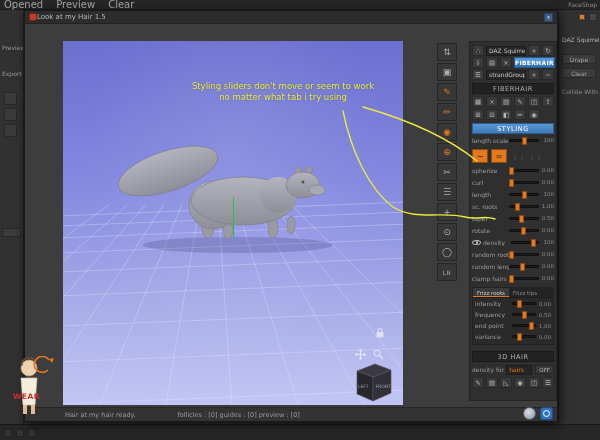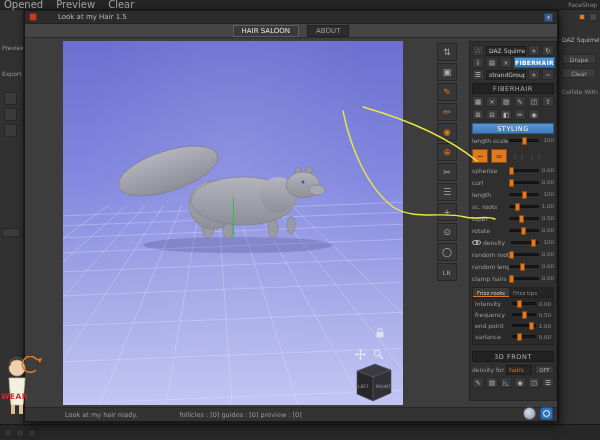--- a/index.html
+++ b/index.html
@@ -16,25 +16,25 @@
   .dock-mini{position:absolute;left:2px;top:218px;width:19px;height:9px;background:#3b3b3b;border:1px solid #272727}
   .right-dock{position:absolute;left:558px;top:10px;width:42px;height:414px;background:#313131;border-left:1px solid #1f1f1f}
   .rd-ico{position:absolute;top:3px;width:8px;height:8px;background:#474747;border:1px solid #2a2a2a}
   .rd-ico .dot{display:block;width:4px;height:4px;margin:1px auto;background:#e2791e}
   .rd-title{position:absolute;top:26px;left:3px;font-size:6px;color:#b5b5b5;white-space:nowrap;overflow:hidden;width:37px}
   .rd-btn{position:absolute;left:3px;width:34px;height:10px;background:#3c3c3c;border:1px solid #292929;font-size:6px;color:#a8a8a8;display:flex;align-items:center;justify-content:center}
   .rd-label{position:absolute;top:78px;left:3px;font-size:6px;color:#8a8a8a;white-space:nowrap;overflow:hidden;width:37px}
   .bottom-bar{position:absolute;left:0;top:424px;width:600px;height:16px;background:#272727;border-top:1px solid #191919}
   .bb-sq{position:absolute;top:4px;width:8px;height:8px;background:#343434;border:1px solid #222}
 
-  .mascot{position:absolute;left:0;top:356px;width:50px;height:66px;z-index:6}
+  .mascot{position:absolute;left:12px;top:356px;width:50px;height:66px;z-index:6}
 
   
   .lamh-window{position:absolute;left:24px;top:10px;width:534px;height:412px;background:#3d3d3d;border:1px solid #181818;box-shadow:2px 3px 10px rgba(0,0,0,.65);overflow:hidden;z-index:4}
-  .titlebar{height:13px;background:#2c2c2c;border-bottom:1px solid #222;display:flex;align-items:center;padding:0 4px;gap:21px}
+  .titlebar{height:13px;background:#2c2c2c;border-bottom:1px solid #222;display:flex;align-items:center;padding:0 4px;gap:0}
   .title-icon{width:8px;height:8px;border-radius:2px;background:#c23a2a;border:1px solid #7e241a}
   .title-text{font-size:7px;color:#b8b8b8}
   .title-controls{margin-left:auto;display:flex;gap:3px}
   .tc-btn{width:9px;height:9px;background:#3a5f8a;border:1px solid #27425f;color:#cfd8e6;font-size:5px;display:flex;align-items:center;justify-content:center}
   .tabbar{height:14px;background:#454545;border-bottom:1px solid #2a2a2a;display:flex;justify-content:center;align-items:center;gap:8px}
   .tab{font-size:7px;padding:1px 8px;cursor:default}
   .tab.active{background:#3a3a3a;border:1px solid #5d5d5d;color:#e6e6e6}
   .tab.inactive{background:#2d2d2d;border:1px solid #232323;color:#9f9f9f}
 
   
@@ -148,24 +148,20 @@
   <div class="lamh-window">
 
     <div class="titlebar">
       <span class="title-icon"></span>
       <span class="title-text">Look at my Hair 1.5</span>
       <span class="title-controls">
         <span class="tc-btn">▾</span>
       </span>
     </div>
 
-    <div class="tabbar" id="tabbar">
-        <span class="tab active">HAIR SALOON</span>
-        <span class="tab inactive">ABOUT</span>
-      </div>
 
     <div class="viewport">
       <svg id="grid-svg">
           <line x1="-5" y1="175" x2="345" y2="161"></line>
           <line x1="-5" y1="185" x2="345" y2="171"></line>
           <line x1="-5" y1="197" x2="345" y2="183"></line>
           <line x1="-5" y1="212" x2="345" y2="198"></line>
           <line x1="-5" y1="231" x2="345" y2="217"></line>
           <line x1="-5" y1="255" x2="345" y2="241"></line>
           <line x1="-5" y1="285" x2="345" y2="271"></line>
@@ -202,20 +198,24 @@
         <circle cx="165" cy="62" r="18" fill="url(#sg)"></circle>
         <circle cx="185" cy="38" r="3.5" fill="#9a9aa4" stroke="#7e7e88" stroke-width="0.6"></circle>
         <circle cx="196" cy="37" r="3.5" fill="#9a9aa4" stroke="#7e7e88" stroke-width="0.6"></circle>
         <ellipse cx="190" cy="52" rx="17" ry="13" fill="url(#sg)" stroke="#7e7e88" stroke-width="0.7"></ellipse>
         <ellipse cx="204" cy="57" rx="8" ry="5" fill="#a8a8b2" stroke="#7e7e88" stroke-width="0.6"></ellipse>
         <circle cx="190" cy="49" r="1.5" fill="#55555f"></circle>
       </svg>
 
       <div class="gizmo"></div>
 
+      <div class="annotation">
+        <div>Styling sliders don't move or seem to work</div>
+        <div>no matter what tab i try using</div>
+      </div>
 
       <svg class="vp-ico" style="left:312px;top:286px" width="10" height="12">
         <path d="M3,5 V3.5 A2,2 0 0 1 7,3.5 V5" fill="none" stroke="#e6e6f0" stroke-width="1.1"></path>
         <rect x="1.5" y="5" width="7" height="5.5" rx="1" fill="#e6e6f0"></rect>
       </svg>
       <svg class="vp-ico" style="left:292px;top:308px" width="11" height="11">
         <path d="M5.5,1 V10 M1,5.5 H10" stroke="#eceff8" stroke-width="1"></path>
         <path d="M5.5,0 l1.8,2.2 h-3.6 z M5.5,11 l1.8,-2.2 h-3.6 z M0,5.5 l2.2,-1.8 v3.6 z M11,5.5 l-2.2,-1.8 v3.6 z" fill="#eceff8"></path>
       </svg>
       <svg class="vp-ico" style="left:310px;top:308px" width="11" height="11">
@@ -424,40 +424,40 @@
             <div class="srow">
               <span class="slabel">variance</span>
               <div class="strack">
                 <div class="shandle" style="left: calc(30% - 3px);"></div>
               </div>
               <span class="sval">0.00</span>
             </div>
           </div>
       </div>
 
-      <div class="sec-head" style="margin-top:6px">3D FRONT</div>
+      <div class="sec-head" style="margin-top:6px">3D HAIR</div>
       <div class="paint-row">
         <span class="paint-lab">density for</span>
         <div class="paint-sel">
             <span>hairs</span>
           </div>
         <span class="off-box">OFF</span>
       </div>
       <div class="ico-row" id="paint-icons">
           <div class="p-btn">✎</div>
           <div class="p-btn">▨</div>
           <div class="p-btn">◺</div>
           <div class="p-btn">◉</div>
           <div class="p-btn">◫</div>
           <div class="p-btn">☰</div>
         </div>
     </div>
 
     <div class="statusbar">
-      <span class="sb-left">Look at my hair ready.</span>
+      <span class="sb-left">Hair at my hair ready.</span>
       <span class="sb-center">follicles : [0]  guides : [0]  preview : [0]</span>
     </div>
     <span class="b-ico1"></span>
     <span class="b-ico2">
         <span class="ring"></span>
       </span>
 
     <svg class="arrows-overlay">
       <path d="M338,96 C380,108 420,124 452,150" fill="none" stroke="#e9e93e" stroke-width="1.4" stroke-linecap="round"></path>
       <path d="M318,100 C326,140 344,178 368,196 C390,210 418,200 440,206 C452,209 460,204 470,208" fill="none" stroke="#e9e93e" stroke-width="1.4" stroke-linecap="round"></path>

